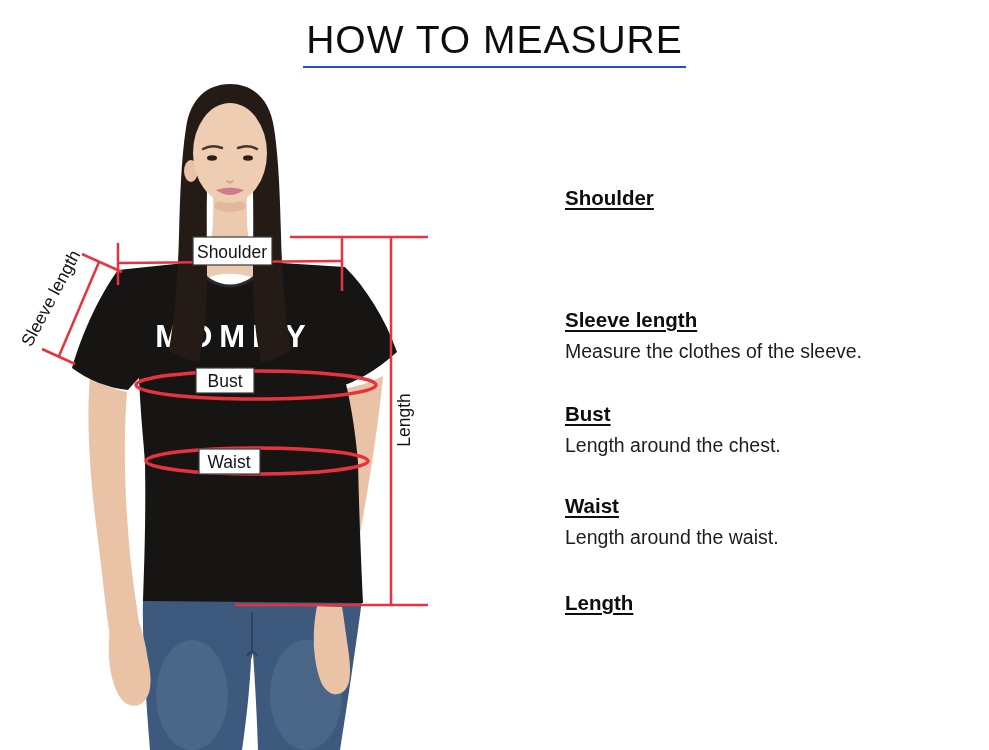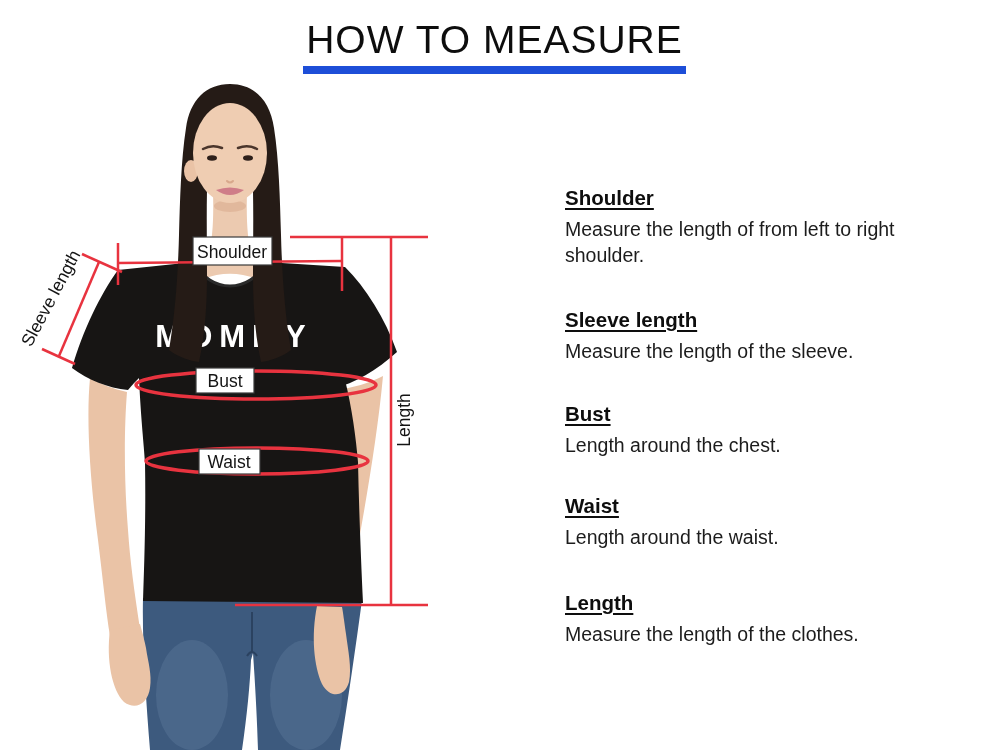--- a/index.html
+++ b/index.html
@@ -4,21 +4,21 @@
 <style>
   html,body{margin:0;padding:0;background:#fff;}
   .canvas{
     position:relative;width:989px;height:750px;background:#ffffff;overflow:hidden;
     font-family:"Liberation Sans","DejaVu Sans",sans-serif;color:#111;
   }
   
   .title-wrap{position:absolute;top:18px;left:0;width:100%;text-align:center;}
   .title{
     display:inline-block;font-size:39px;font-weight:400;letter-spacing:1px;color:#0d0d0d;
-    border-bottom:8px solid #1d4ed8;padding:0 3px 4px 3px;
+    border-bottom:2px solid #1d4ed8;padding:0 3px 4px 3px;
   }
   
   .figure-svg{position:absolute;left:0;top:60px;}
   .figure-svg text{font-family:"Liberation Sans","DejaVu Sans",sans-serif;}
   .ann-label{font-size:17.5px;fill:#141414;}
   .rot-label{font-size:17.5px;fill:#141414;}
   .shirt-text{font-size:31px;font-weight:bold;letter-spacing:7px;fill:#ffffff;}
   
   .instr{position:absolute;left:565px;width:372px;}
   .instr h3{
@@ -140,36 +140,34 @@
       <text class="ann-label" x="229" y="468" text-anchor="middle">Waist</text>
 
       <text class="rot-label" x="0" y="0" text-anchor="middle" transform="translate(56,301) rotate(-62)">Sleeve length</text>
 
       <text class="rot-label" x="0" y="0" text-anchor="middle" transform="translate(410,420) rotate(-90)">Length</text>
     </g>
   </svg>
 
   <div class="instr s1">
     <h3>Shoulder</h3>
-    <p>Measure the length of from left to right shoulder.</p>
   </div>
 
   <div class="instr s2">
     <h3>Sleeve length</h3>
-    <p>Measure the length of the sleeve.</p>
+    <p>Measure the clothes of the sleeve.</p>
   </div>
 
   <div class="instr s3">
     <h3>Bust</h3>
     <p>Length around the chest.</p>
   </div>
 
   <div class="instr s4">
     <h3>Waist</h3>
     <p>Length around the waist.</p>
   </div>
 
   <div class="instr s5">
     <h3>Length</h3>
-    <p>Measure the length of the clothes.</p>
   </div>
 
 </div>
 
 </body></html>

